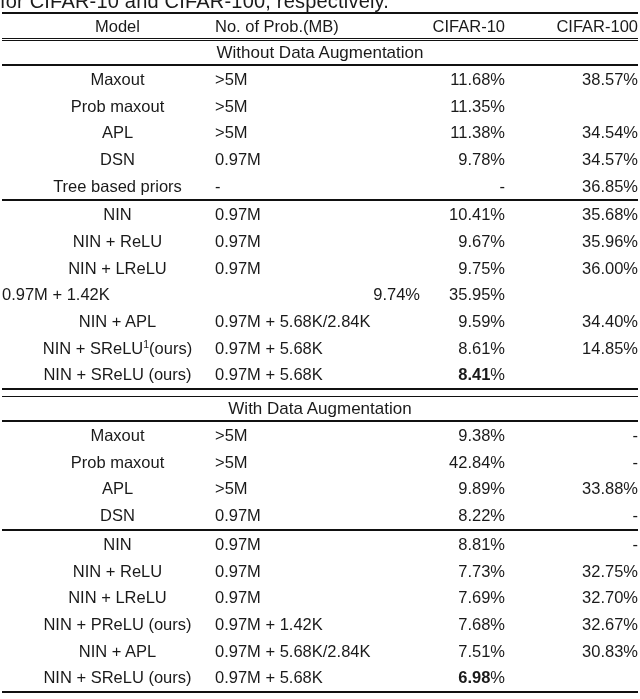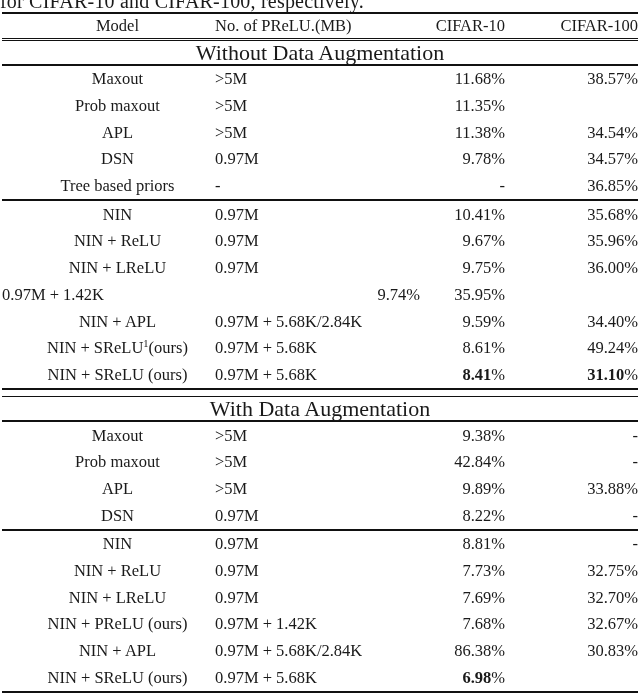--- a/index.html
+++ b/index.html
@@ -2,21 +2,21 @@
 <html><head>
 <meta charset="utf-8">
 <style>
   html, body { margin: 0; padding: 0; background: #ffffff; }
   .page {
     position: relative;
     width: 640px;
     height: 699px;
     background: #ffffff;
     color: #1a1a1a;
-    font-family: Liberation Serif, serif;
+    font-family: Liberation Sans, sans-serif;
     overflow: hidden;
   }
   .caption-clip {
     height: 12px;
     overflow: hidden;
   }
   .caption-clip .caption-text {
     display: block;
     margin-top: -10px;
     font-size: 20px;
@@ -39,40 +39,40 @@
   }
   .grid-row.header-row { height: 24px; }
   .cell-model  { padding-left: 18px; text-align: center; white-space: nowrap; }
   .cell-params { text-align: left; white-space: nowrap; }
   .cell-c10, .cell-c100 { text-align: right; white-space: nowrap; }
   .section-title {
     height: 23px;
     display: flex;
     align-items: center;
     justify-content: center;
-    font-size: 22px;
+    font-size: 17px;
   }
   sup.model-sup { font-size: 10.5px; vertical-align: super; line-height: 0; }
   b { font-weight: bold; }
 </style>
 </head>
 <body>
 
 <div class="page">
 
   <div class="caption-clip">
     <span class="caption-text">for CIFAR-10 and CIFAR-100, respectively.</span>
   </div>
 
   <div class="tbl">
     <div class="rule-top"></div>
 
     <div class="grid-row header-row">
       <div class="cell-model">Model</div>
-      <div class="cell-params">No. of PReLU.(MB)</div>
+      <div class="cell-params">No. of Prob.(MB)</div>
       <div class="cell-c10">CIFAR-10</div>
       <div class="cell-c100">CIFAR-100</div>
     </div>
 
     <div class="rule-dbl"></div>
 
     <div>
         <div class="section-title">Without Data Augmentation</div>
         <div class="rule-single"></div>
         <div class="grid-row">
@@ -131,27 +131,26 @@
         <div class="grid-row">
           <div class="cell-model">NIN + APL</div>
           <div class="cell-params">0.97M + 5.68K/2.84K</div>
           <div class="cell-c10">9.59%</div>
           <div class="cell-c100">34.40%</div>
         </div>
         <div class="grid-row">
           <div class="cell-model">NIN + SReLU<sup class="model-sup">1</sup>(ours)</div>
           <div class="cell-params">0.97M + 5.68K</div>
           <div class="cell-c10">8.61%</div>
-          <div class="cell-c100">49.24%</div>
+          <div class="cell-c100">14.85%</div>
         </div>
         <div class="grid-row">
           <div class="cell-model">NIN + SReLU (ours)</div>
           <div class="cell-params">0.97M + 5.68K</div>
           <div class="cell-c10"><b>8.41</b>%</div>
-          <div class="cell-c100"><b>31.10</b>%</div>
         </div>
         <div class="rule-dbl-tall"></div>
         <div class="section-title">With Data Augmentation</div>
         <div class="rule-single"></div>
         <div class="grid-row">
           <div class="cell-model">Maxout</div>
           <div class="cell-params">&gt;5M</div>
           <div class="cell-c10">9.38%</div>
           <div class="cell-c100">-</div>
         </div>
@@ -194,21 +193,21 @@
         </div>
         <div class="grid-row">
           <div class="cell-model">NIN + PReLU (ours)</div>
           <div class="cell-params">0.97M + 1.42K</div>
           <div class="cell-c10">7.68%</div>
           <div class="cell-c100">32.67%</div>
         </div>
         <div class="grid-row">
           <div class="cell-model">NIN + APL</div>
           <div class="cell-params">0.97M + 5.68K/2.84K</div>
-          <div class="cell-c10">86.38%</div>
+          <div class="cell-c10">7.51%</div>
           <div class="cell-c100">30.83%</div>
         </div>
         <div class="grid-row">
           <div class="cell-model">NIN + SReLU (ours)</div>
           <div class="cell-params">0.97M + 5.68K</div>
           <div class="cell-c10"><b>6.98</b>%</div>
         </div>
         <div class="rule-bottom"></div>
       </div>
   </div>

